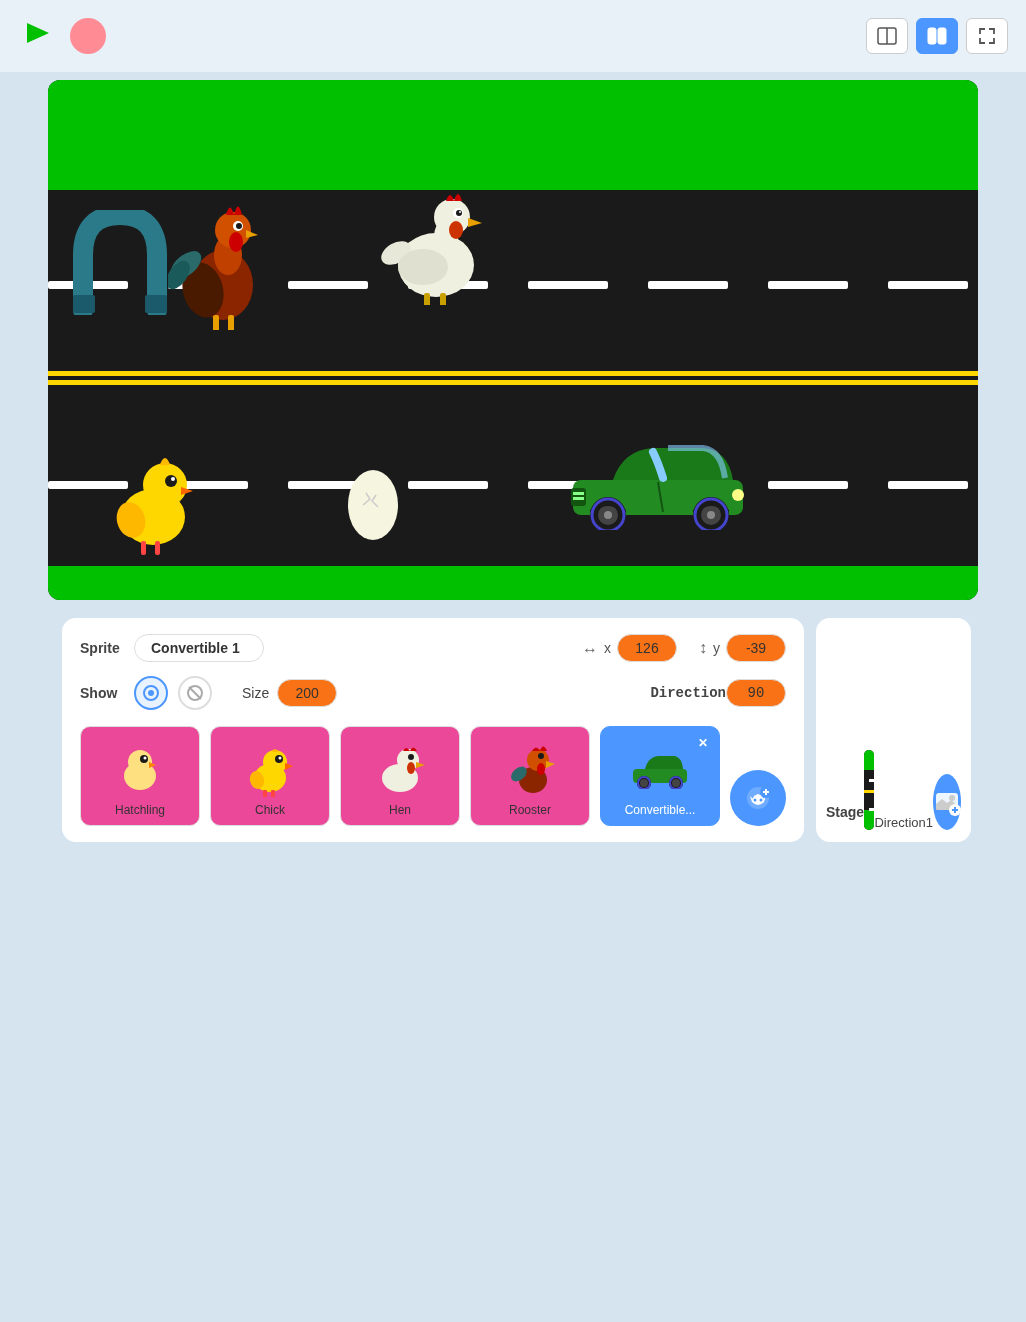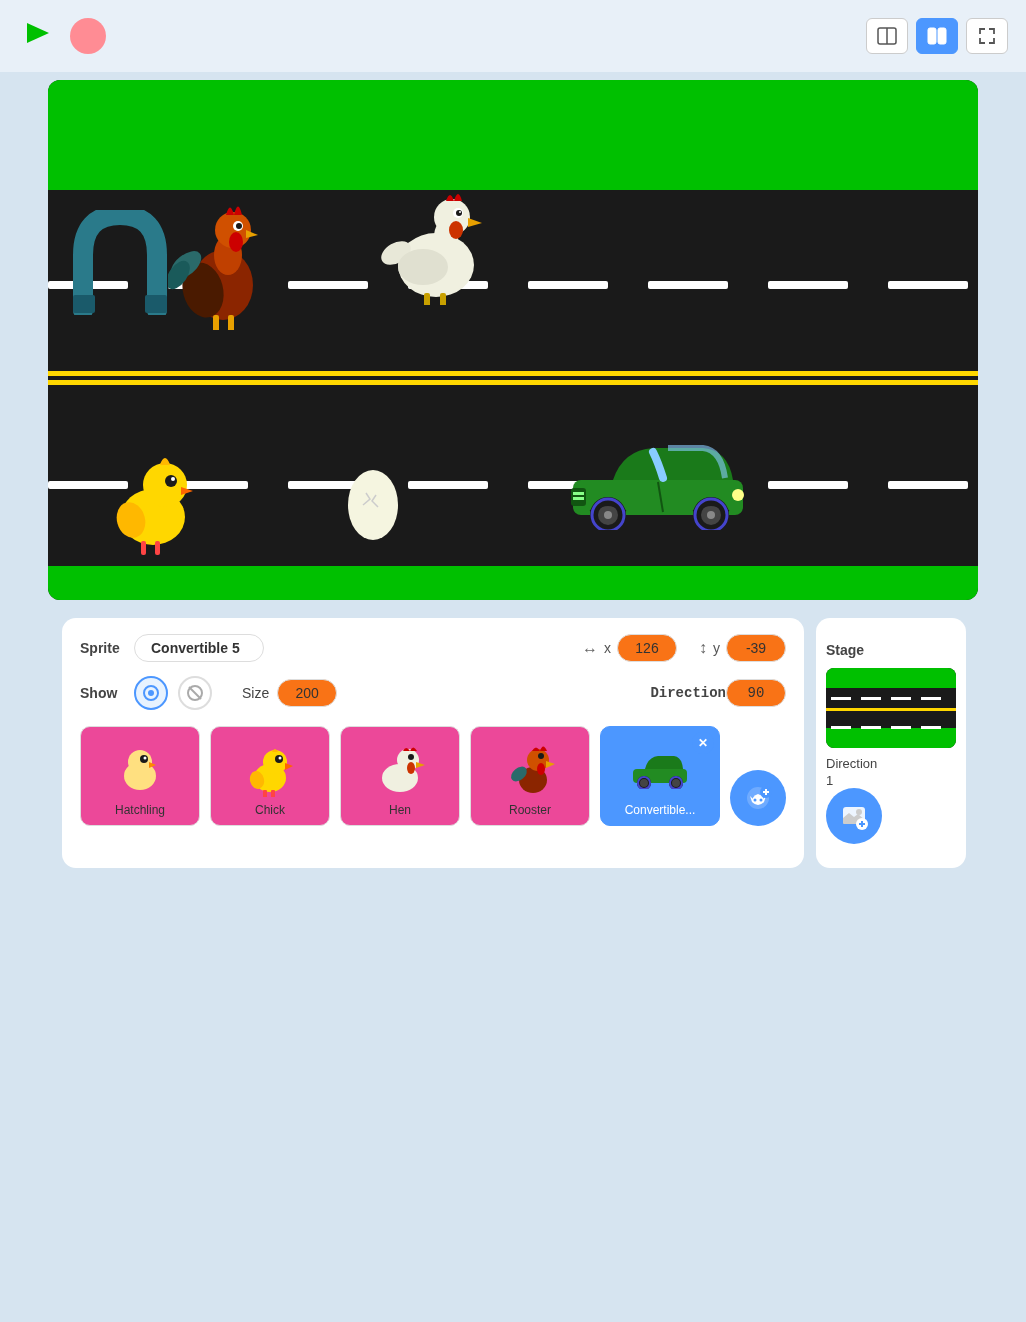--- a/index.html
+++ b/index.html
@@ -341,24 +341,24 @@
       align-self: flex-end;
       margin-top: 8px;
       flex-shrink: 0;
     }
 
     
     .stage-panel {
       width: 155px;
       background: white;
       border-radius: 14px;
-      padding: 24px 10px;
-      display: flex;
-      flex-direction: column;
-      align-items: flex-start;
+      padding: 12px 10px;
+      display: flex;
+      flex-direction: row;
+      align-items: flex-end;
     }
     .stage-panel-title {
       font-size: 14px;
       font-weight: 600;
       color: #444;
       margin-bottom: 10px;
     }
     .stage-thumbnail {
       width: 130px;
       height: 80px;
@@ -622,21 +622,21 @@
     </div>
   </div>
 </div>
 
 <div class="bottom-panel">
 
   <div class="sprite-info-panel">
 
     <div class="sprite-row">
       <span class="sprite-label">Sprite</span>
-      <div class="sprite-name-badge">Convertible 5</div>
+      <div class="sprite-name-badge">Convertible 1</div>
       <div class="coord-group">
         <span class="coord-icon">↔</span>
         <span class="coord-label">x</span>
         <div class="coord-value">126</div>
       </div>
       <div class="coord-group" style="margin-left:12px;">
         <span class="coord-icon">↕</span>
         <span class="coord-label">y</span>
         <div class="coord-value">-39</div>
       </div>

